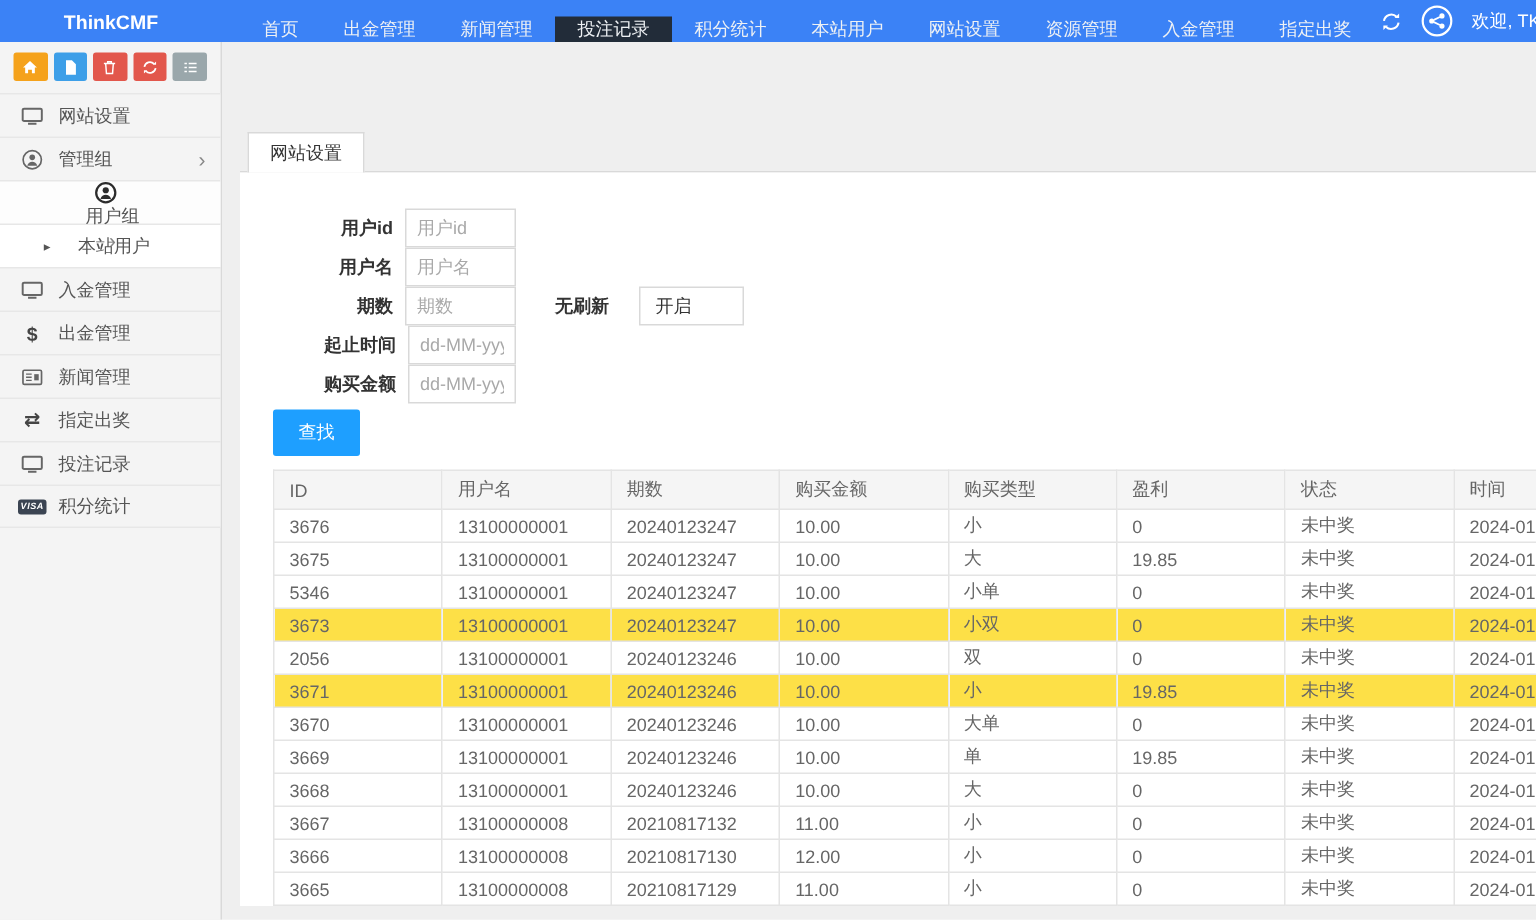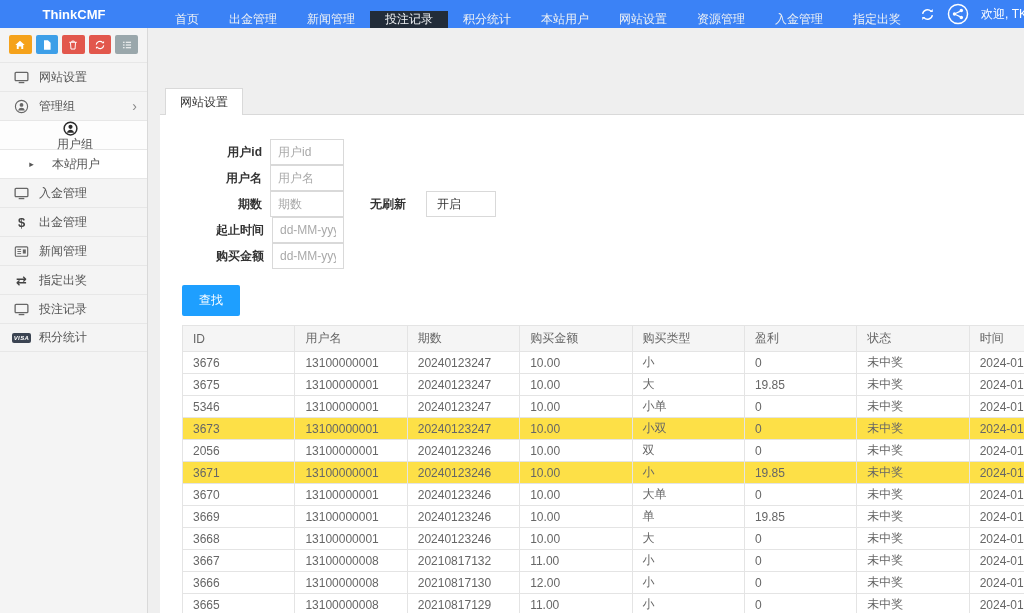--- a/index.html
+++ b/index.html
@@ -40,21 +40,21 @@
 
   .filters { display:flex; align-items:center; margin-left:34px; }
   .fgroup { display:flex; align-items:center; margin-right:26px;justify-content:flex-end; }
   .flabel { font-weight:bold; color:#333; margin-right:8px; white-space:nowrap; }
   .finput { width:74px; height:26px; border:1px solid #d9d9d9; padding:0 7px; font-size:12px; color:#333; background:#fff; outline:none; font-family:inherit; }
   .finput::placeholder { color:#a9a9a9; }
   .finput.date { width:72px; }
   .norefresh { display:flex; align-items:center; }
   .fselect { width:70px; height:26px; border:1px solid #d9d9d9; margin-left:12px; display:flex; align-items:center; padding:0 10px; color:#333; background:#fff; cursor:pointer; }
 
-  .search-btn { display:inline-block; margin-top:16px; border:none; color:#fff; font-size:12px; padding:7px 17px; border-radius:2px; cursor:pointer; font-family:Liberation Serif, serif; }
+  .search-btn { display:inline-block; margin-top:4px; border:none; color:#fff; font-size:12px; padding:7px 17px; border-radius:2px; cursor:pointer; font-family:Liberation Serif, serif; }
 
   table.grid { border-collapse:collapse; width:900px; margin-top:9px; table-layout:fixed; }
   .grid th, .grid td { border:1px solid #e4e4e4; text-align:left; padding:0 0 0 10px; font-weight:normal; overflow:hidden; white-space:nowrap; }
   .grid th { background:#f5f5f5; height:26px; color:#666; }
   .grid td { height:22px; color:#666; }
   .grid tr.shaded td { background:#fde047; }
   .c0{width:58px}.c1{width:130px}.c2{width:128px}.c3{width:114px}.c4{width:94px}.c5{width:66px}.c6{width:76px}.c7{width:auto}
 </style>
 </head>
 <body>

